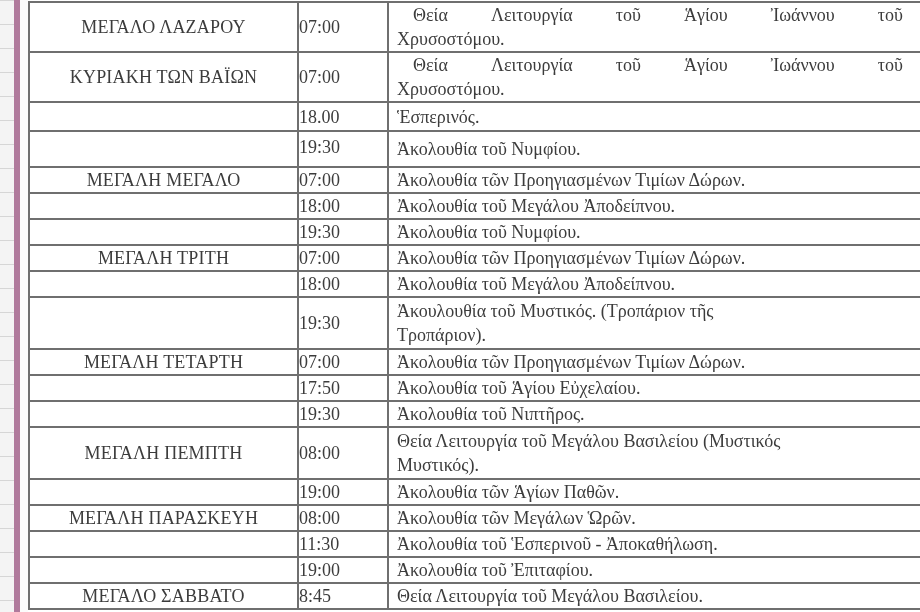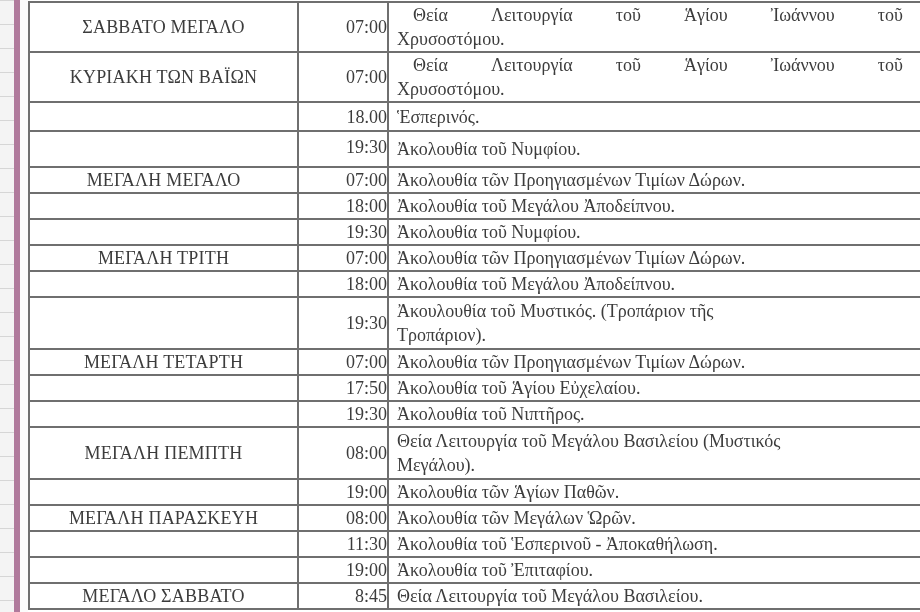--- a/index.html
+++ b/index.html
@@ -37,21 +37,21 @@
     table.schedule td {
       border: 2px solid #6f6f6f;
       padding: 0;
       vertical-align: middle;
       font-size: 18px;
       line-height: 24px;
       color: #3c3c3c;
       overflow: hidden;
     }
     td.day { text-align: center; letter-spacing: 0.2px; }
-    td.time { text-align: right; }
+    td.time { text-align: left; }
     td.desc { text-align: left; padding-left: 8px !important; padding-right: 30px !important; }
     td.desc .just-line { display: flex; justify-content: space-between; margin-left: 16px; }
     td.bottom { vertical-align: bottom; }
     col.c1 { width: 269px; }
     col.c2 { width: 90px; }
     col.c3 { width: 546px; }
   </style>
 </head>
 <body>
 
@@ -62,21 +62,21 @@
 
 <table class="schedule">
   <colgroup>
       <col class="c1">
       <col class="c2">
       <col class="c3">
     </colgroup>
   <tbody>
 
     <tr style="height:50px">
-      <td class="day">ΣΑΒΒΑΤΟ ΜΕΓΑΛΟ</td>
+      <td class="day">ΜΕΓΑΛΟ ΛΑΖΑΡΟΥ</td>
       <td class="time">07:00</td>
       <td class="desc">
         <div class="just-line">
           <span>Θεία</span>
           <span>Λειτουργία</span>
           <span>τοῦ</span>
           <span>Ἁγίου</span>
           <span>Ἰωάννου</span>
           <span>τοῦ</span>
         </div>
@@ -167,21 +167,21 @@
       <td class="day"></td>
       <td class="time">19:30</td>
       <td class="desc">Ἀκολουθία τοῦ Νιπτῆρος.</td>
     </tr>
 
     <tr style="height:52px">
       <td class="day">ΜΕΓΑΛΗ ΠΕΜΠΤΗ</td>
       <td class="time">08:00</td>
       <td class="desc">
         <div>Θεία Λειτουργία τοῦ Μεγάλου Βασιλείου (Μυστικός</div>
-        <div>Μεγάλου).</div>
+        <div>Μυστικός).</div>
       </td>
     </tr>
 
     <tr style="height:26px">
       <td class="day"></td>
       <td class="time">19:00</td>
       <td class="desc">Ἀκολουθία τῶν Ἁγίων Παθῶν.</td>
     </tr>
 
     <tr style="height:26px">

